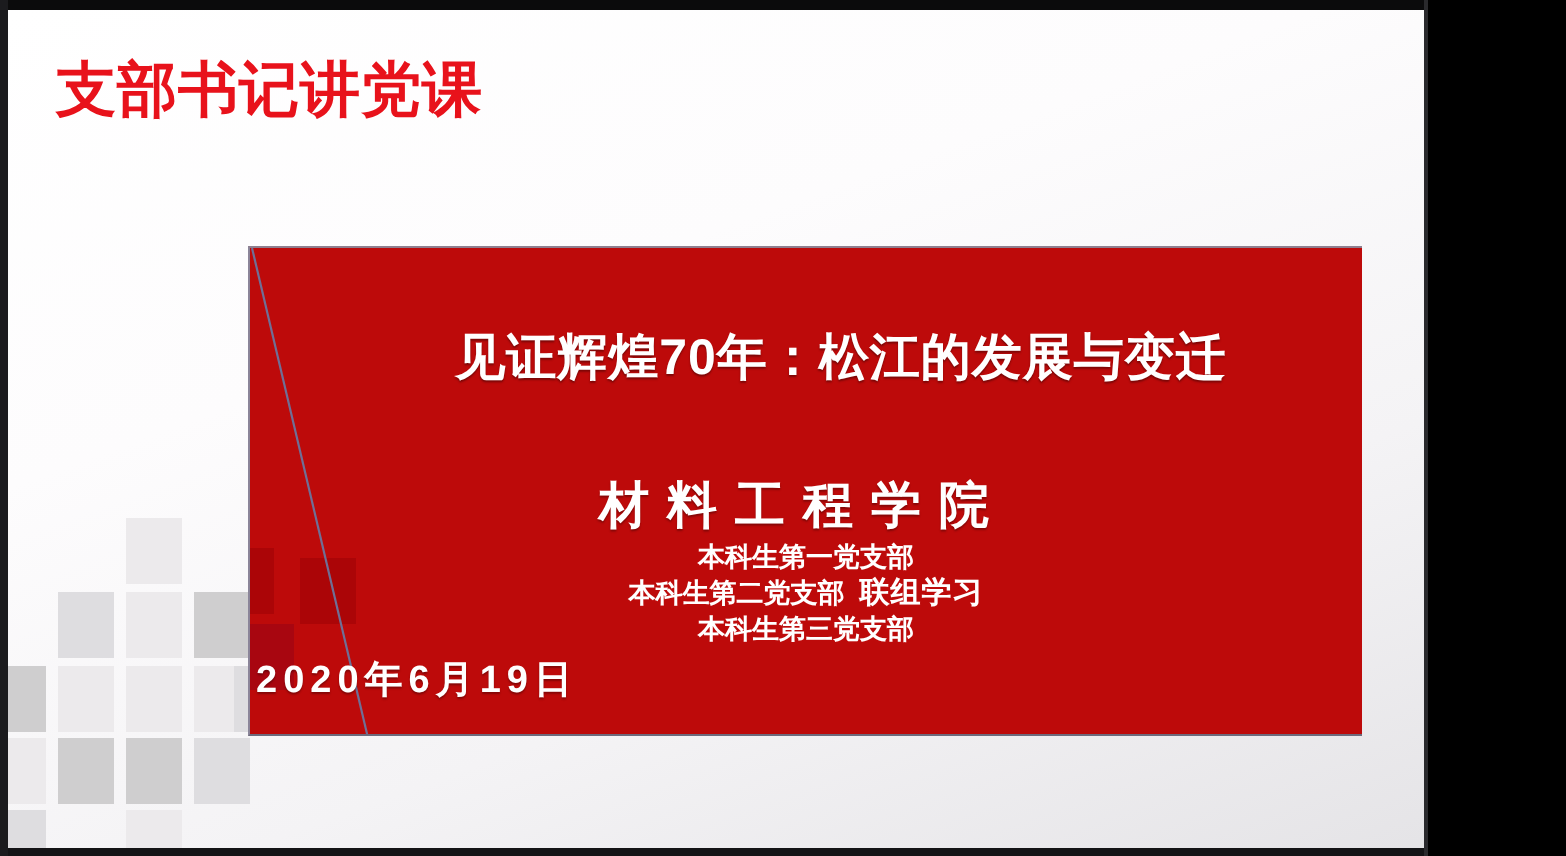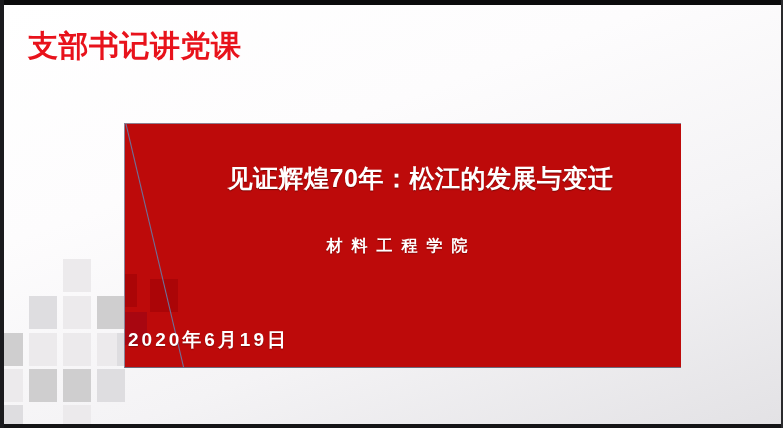--- a/index.html
+++ b/index.html
@@ -10,21 +10,21 @@
   body {
     width: 783px;
     height: 428px;
     overflow: hidden;
     font-family: "Liberation Sans", "DejaVu Sans", sans-serif;
   }
 
   
   #stage {
     position: relative;
-    width: 783px;
+    width: 714px;
     height: 428px;
     background: #000000;
     overflow: hidden;
   }
 
   
   .bar-top {
     position: absolute; left: 0; top: 0;
     width: 783px; height: 5px;
     background: #0b0b0c;
@@ -139,21 +139,21 @@
     font-size: 25px;
     font-weight: 700;
     letter-spacing: 0.5px;
     text-shadow: 0 1px 1px rgba(0,0,0,.35);
     margin-left: 35px;
   }
   #college {
     left: 0; right: 12px;
     top: 112px;
     text-align: center;
-    font-size: 16px;
+    font-size: 25px;
     font-weight: 700;
     letter-spacing: 9px;
     text-indent: 9px;
     text-shadow: 0 1px 1px rgba(0,0,0,.3);
   }
   #branches {
     left: 0; right: 0;
     top: 146px;
     text-align: center;
     font-size: 13.5px;
@@ -211,20 +211,25 @@
       <div class="mosaic-red a" style="left:-6px;  top:150px; width:18px; height:33px;"></div>
 
       <svg id="diag-line" viewBox="0 0 557 245" preserveAspectRatio="none">
         <line x1="1" y1="0" x2="59" y2="245" stroke="#6f6f96" stroke-width="1.1"></line>
       </svg>
 
       <div class="panel-text" id="slide-title">见证辉煌70年：松江的发展与变迁</div>
 
       <div class="panel-text" id="college">材料工程学院</div>
 
+      <div class="panel-text" id="branches">
+        <span class="branch-row"><span>本科生第一党支部</span></span>
+        <span class="branch-row"><span>本科生第二党支部</span><span>&nbsp;&nbsp;</span><span class="joint">联组学习</span></span>
+        <span class="branch-row"><span>本科生第三党支部</span></span>
+      </div>
 
       <div class="panel-text" id="slide-date">2020年6月19日</div>
     </div>
 
   </div>
 
   <div class="bar-top"></div>
   <div class="bar-bottom"></div>
   <div class="bar-left"></div>
   <div class="bar-right"></div>

